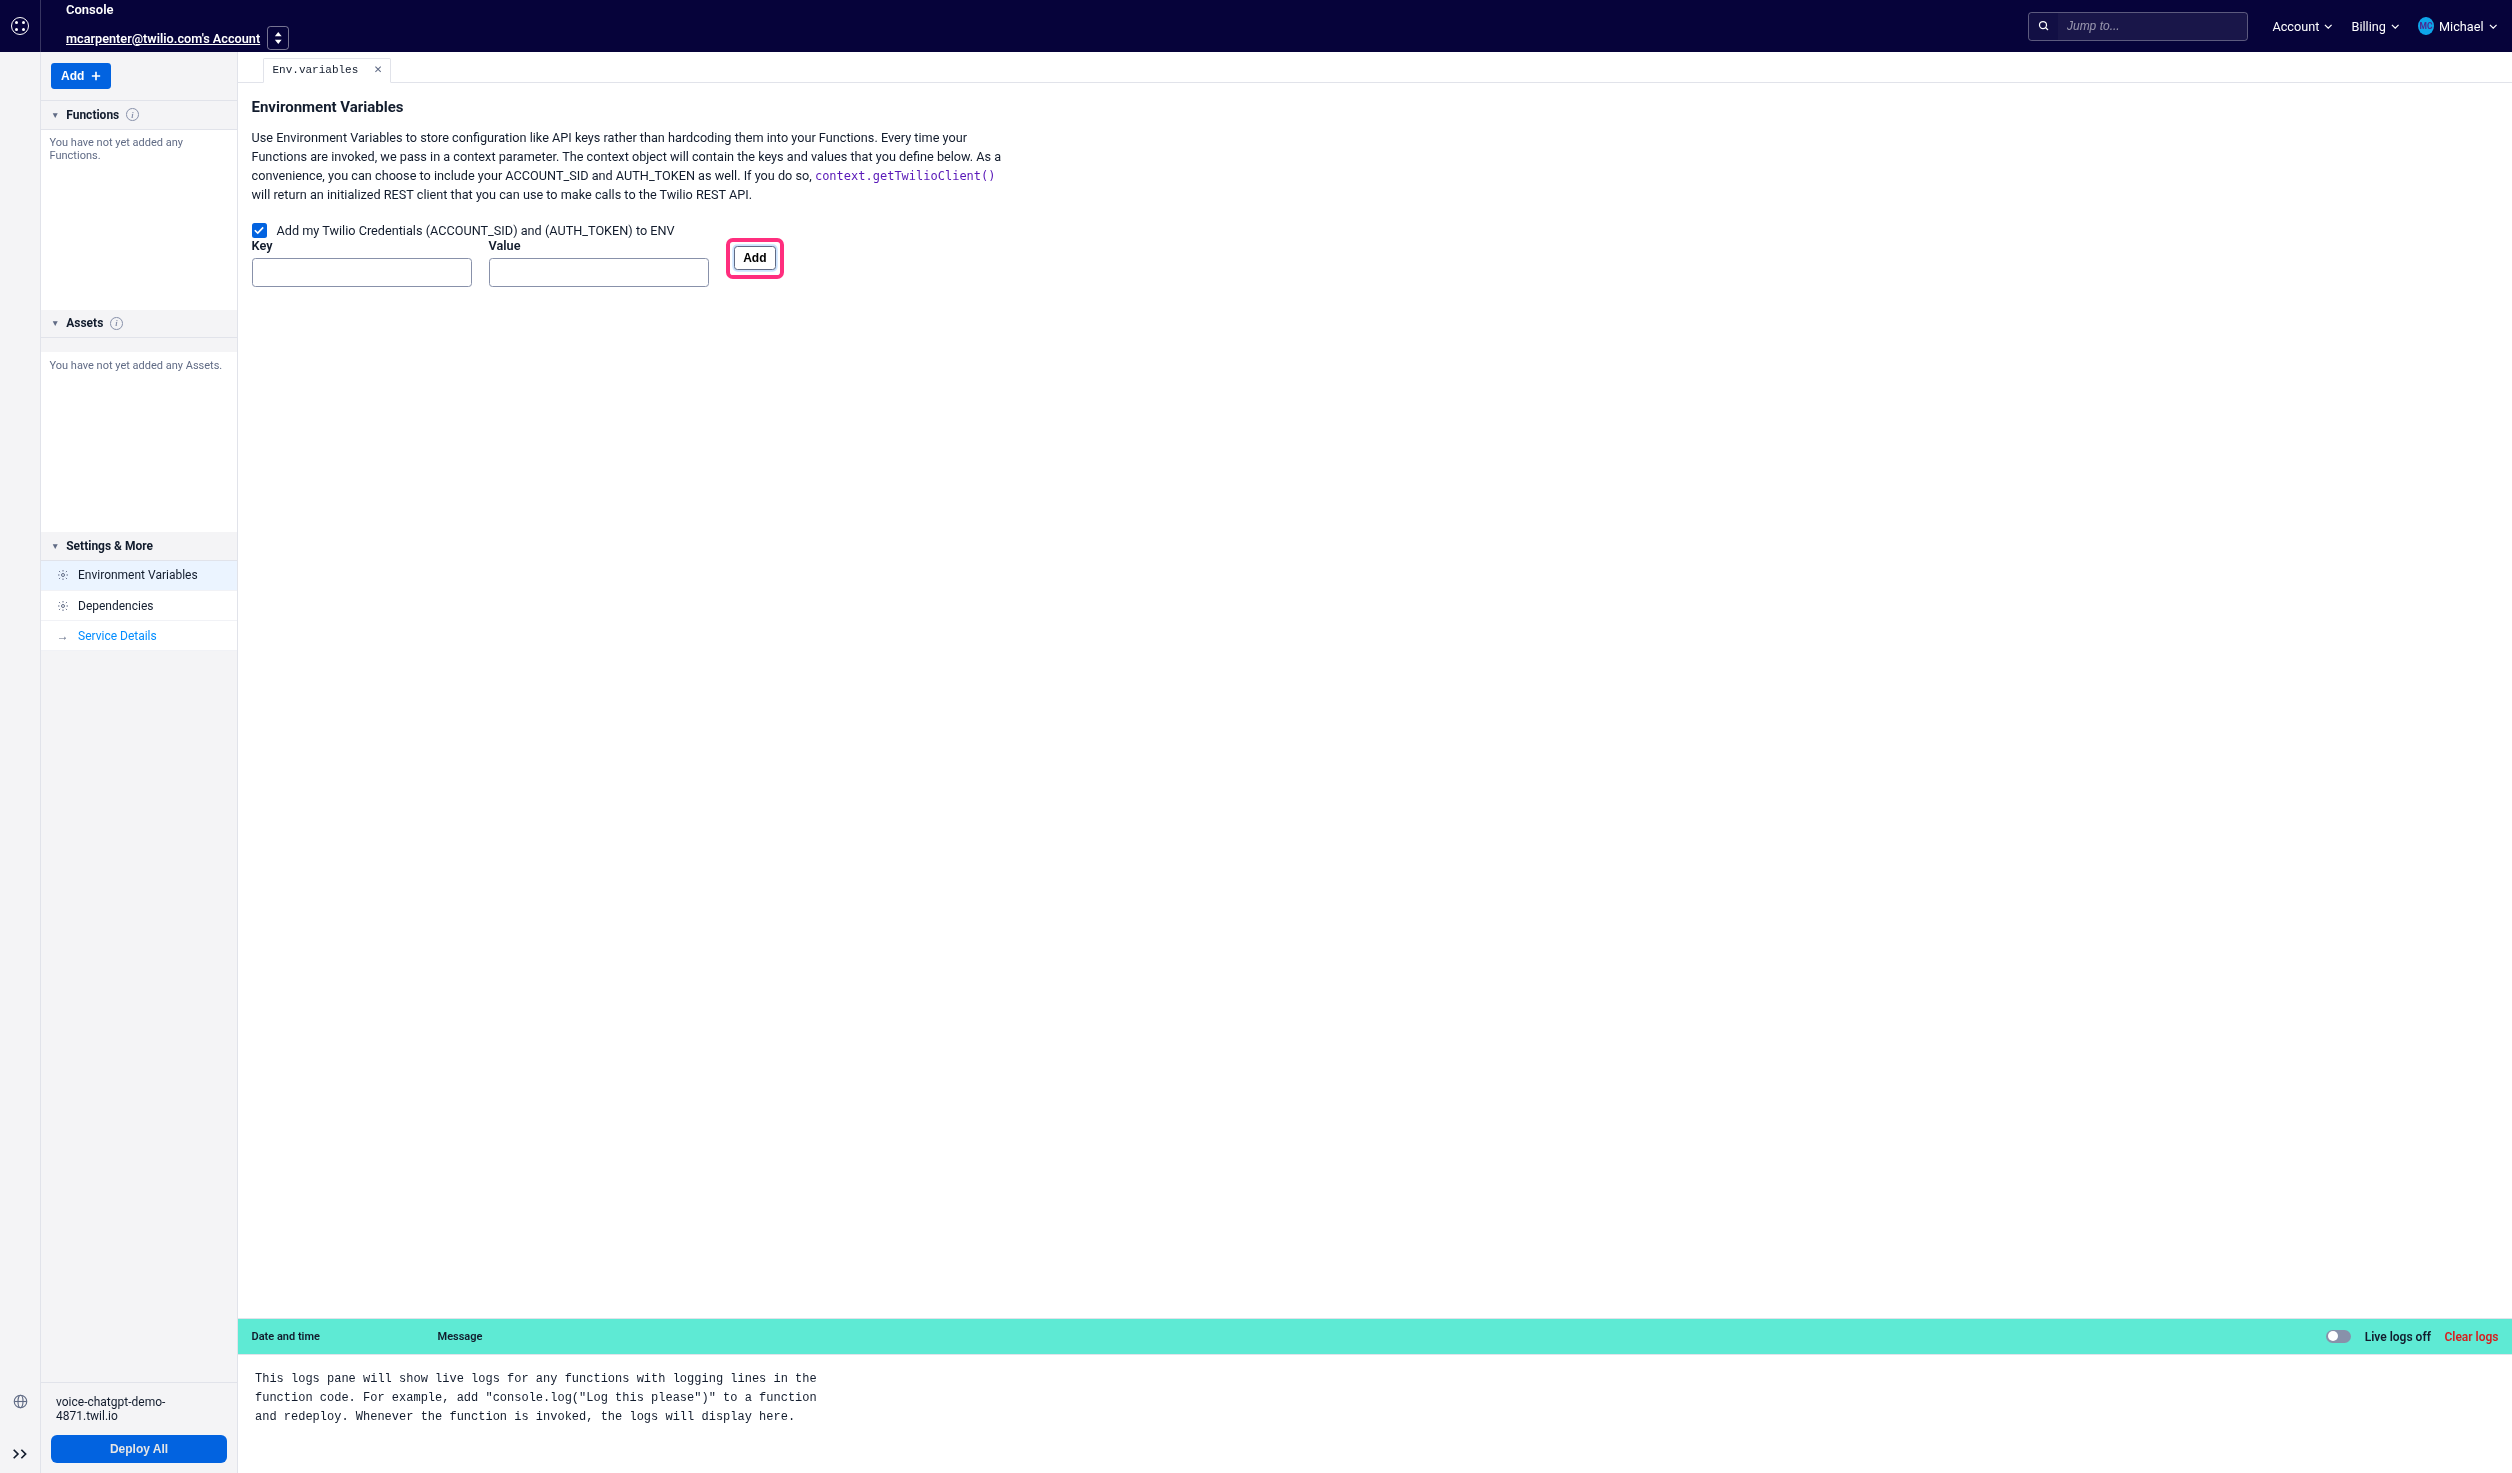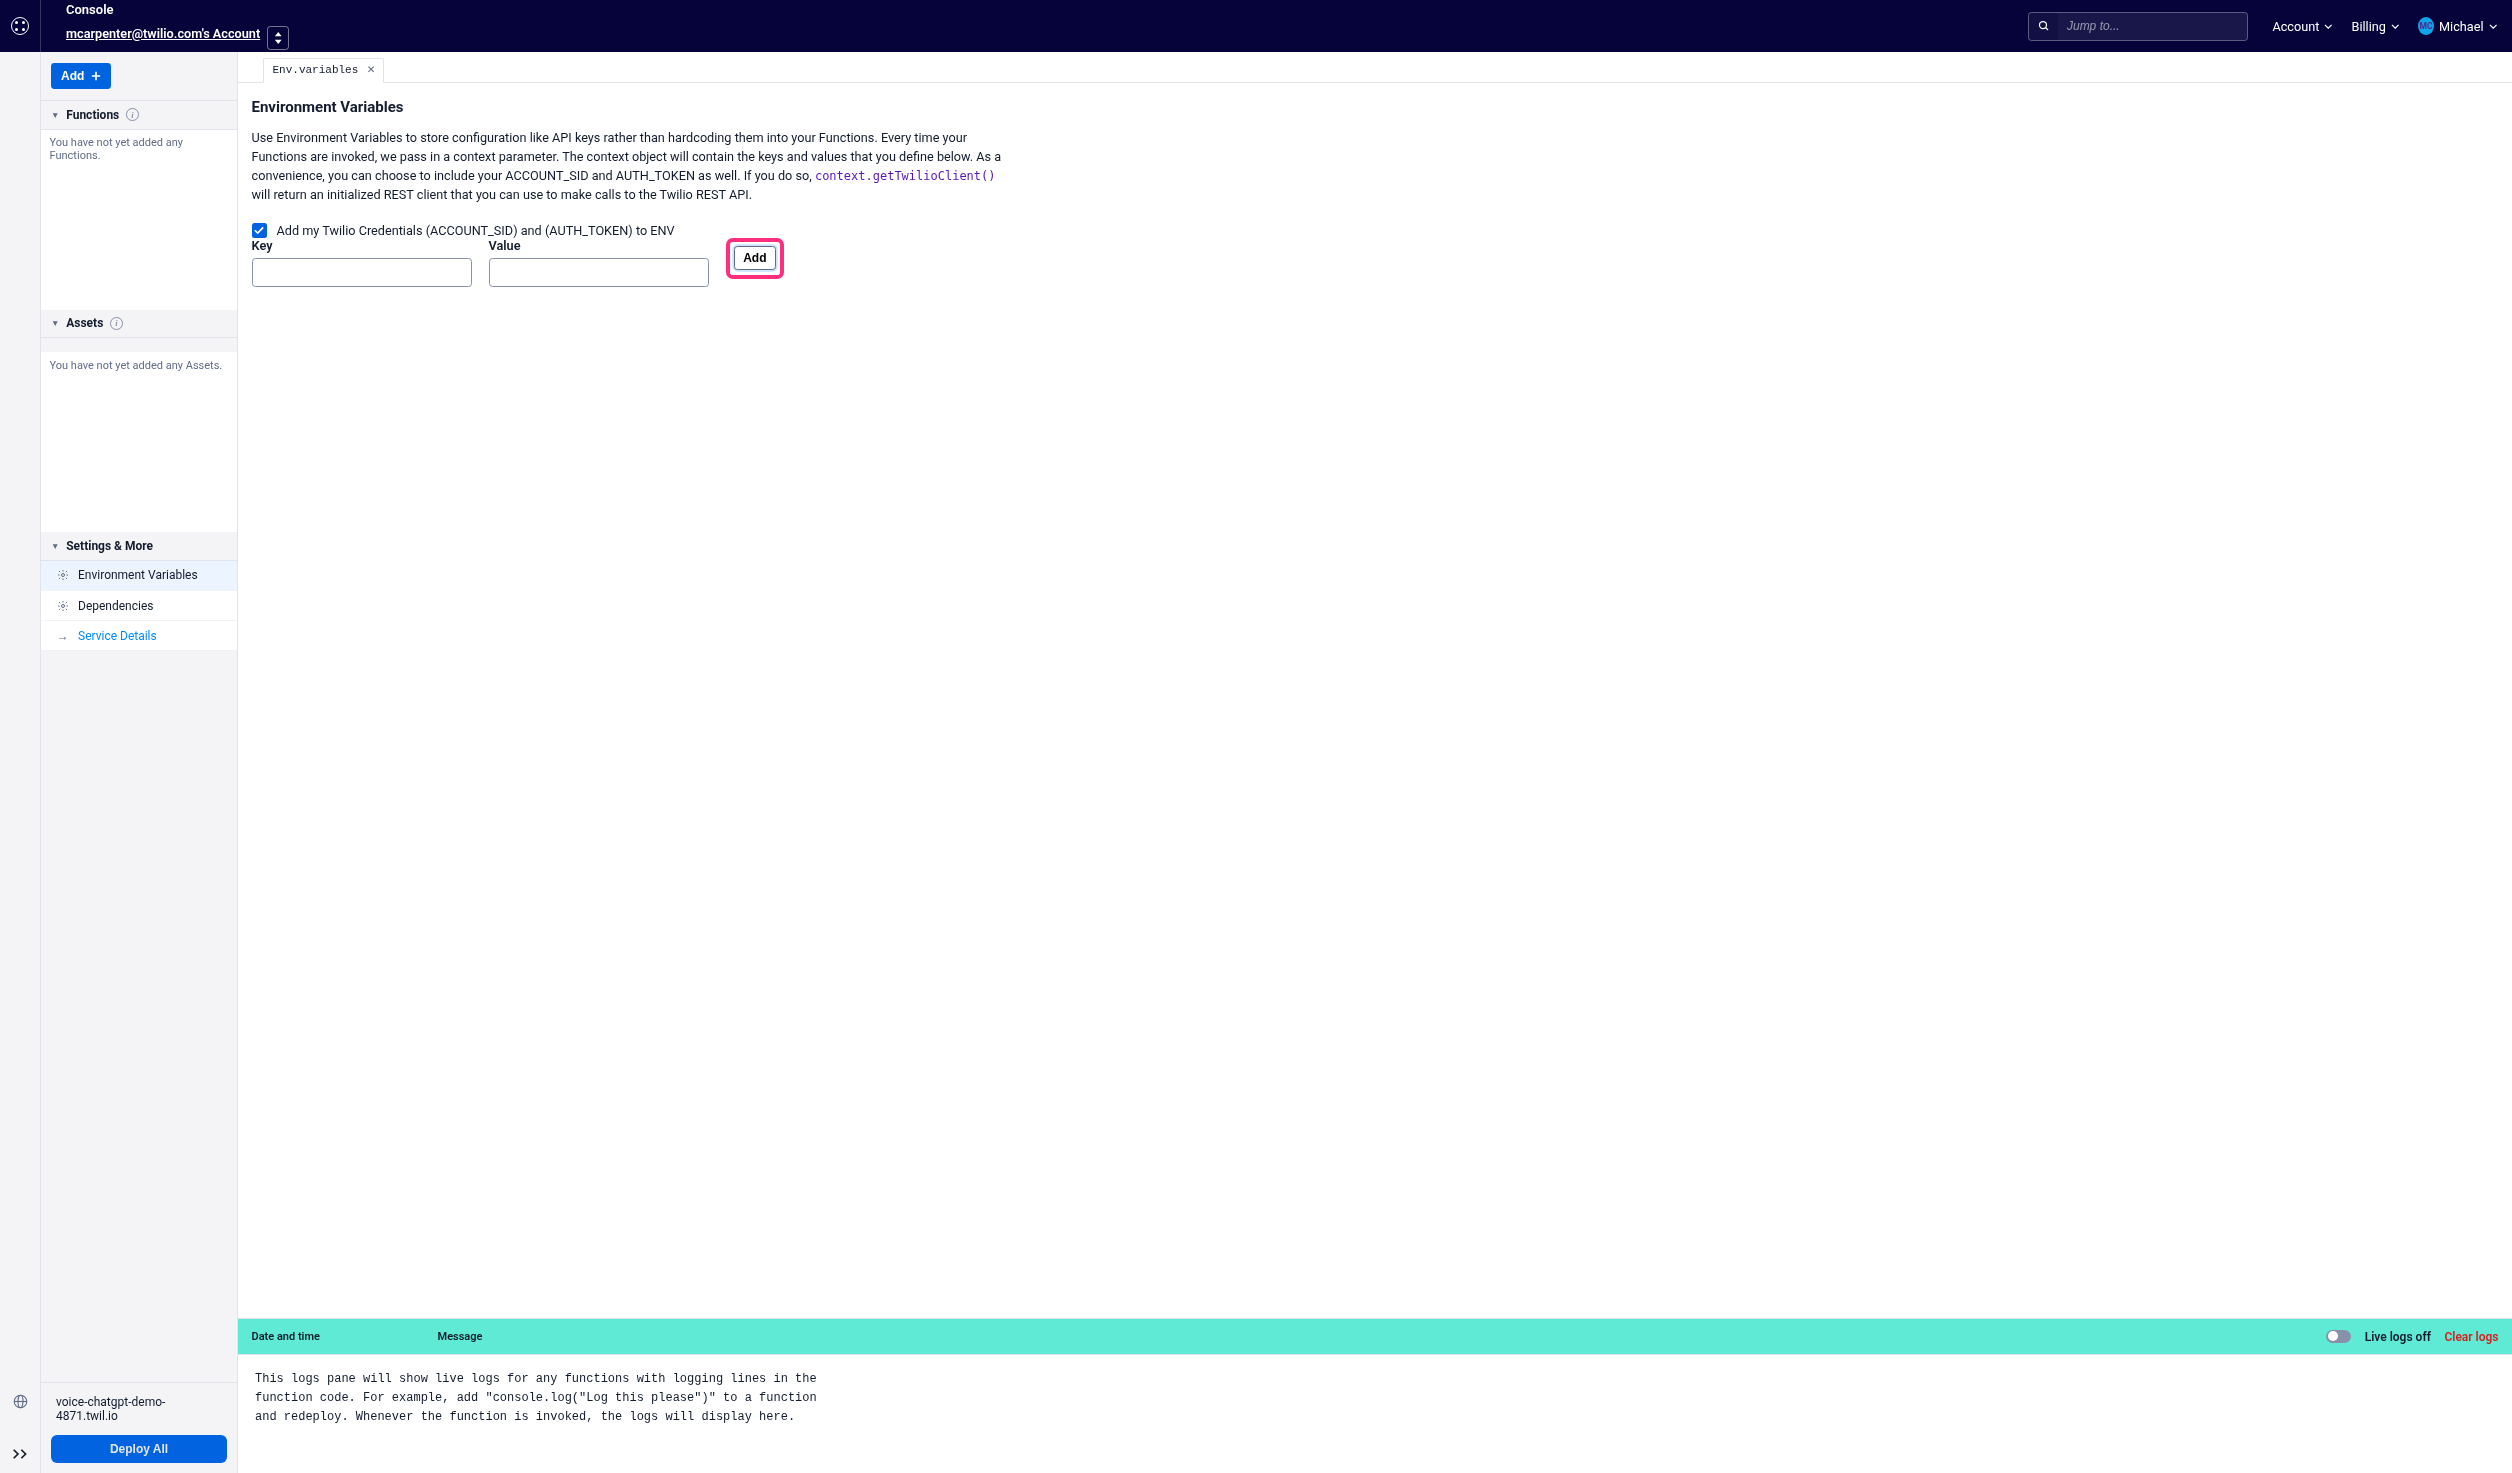--- a/index.html
+++ b/index.html
@@ -41,21 +41,21 @@
   .logo-dots span { width:3.4px; height:3.4px; background:#fff; border-radius:50%; margin:auto; }
 
   .topbar-acct {
     padding: 0 17px 0 25px;
   }
   .topbar-acct .console-label {
     font-size: 13px; font-weight:600;
     margin-bottom: 9px;
   }
   .topbar-acct .acct-name-row {
-    display:flex; gap:6.8px;
+    display:flex; align-items:center; gap:6.8px;
   }
   .topbar-acct .acct-link {
     font-size: 12.7px; font-weight:600;
     text-decoration: underline;
     cursor:pointer;
   }
   .acct-switch-btn {
     width: 22px; height: 24.5px;
     border: 0.8px solid rgba(255,255,255,0.45);
     border-radius: 3.4px;
@@ -244,21 +244,21 @@
     padding-left: 25px;
   }
   .tab {
     border: 0.8px solid #E1E3EA;
     border-bottom: 0.8px solid #fff;
     background:#fff;
     padding: 5px 8.5px;
     font-family: "SFMono-Regular", Consolas, "Liberation Mono", Menlo, monospace;
     font-size: 11px;
     border-radius: 1.7px 1.7px 0 0;
-    display:flex; align-items:center; gap:9px;
+    display:flex; align-items:center; gap:16px;
     position:relative;
     top:0.8px;
   }
   .tab .close {
     color:#606B85;
     cursor:pointer;
     font-size:12.7px;
     line-height:1;
   }
 

